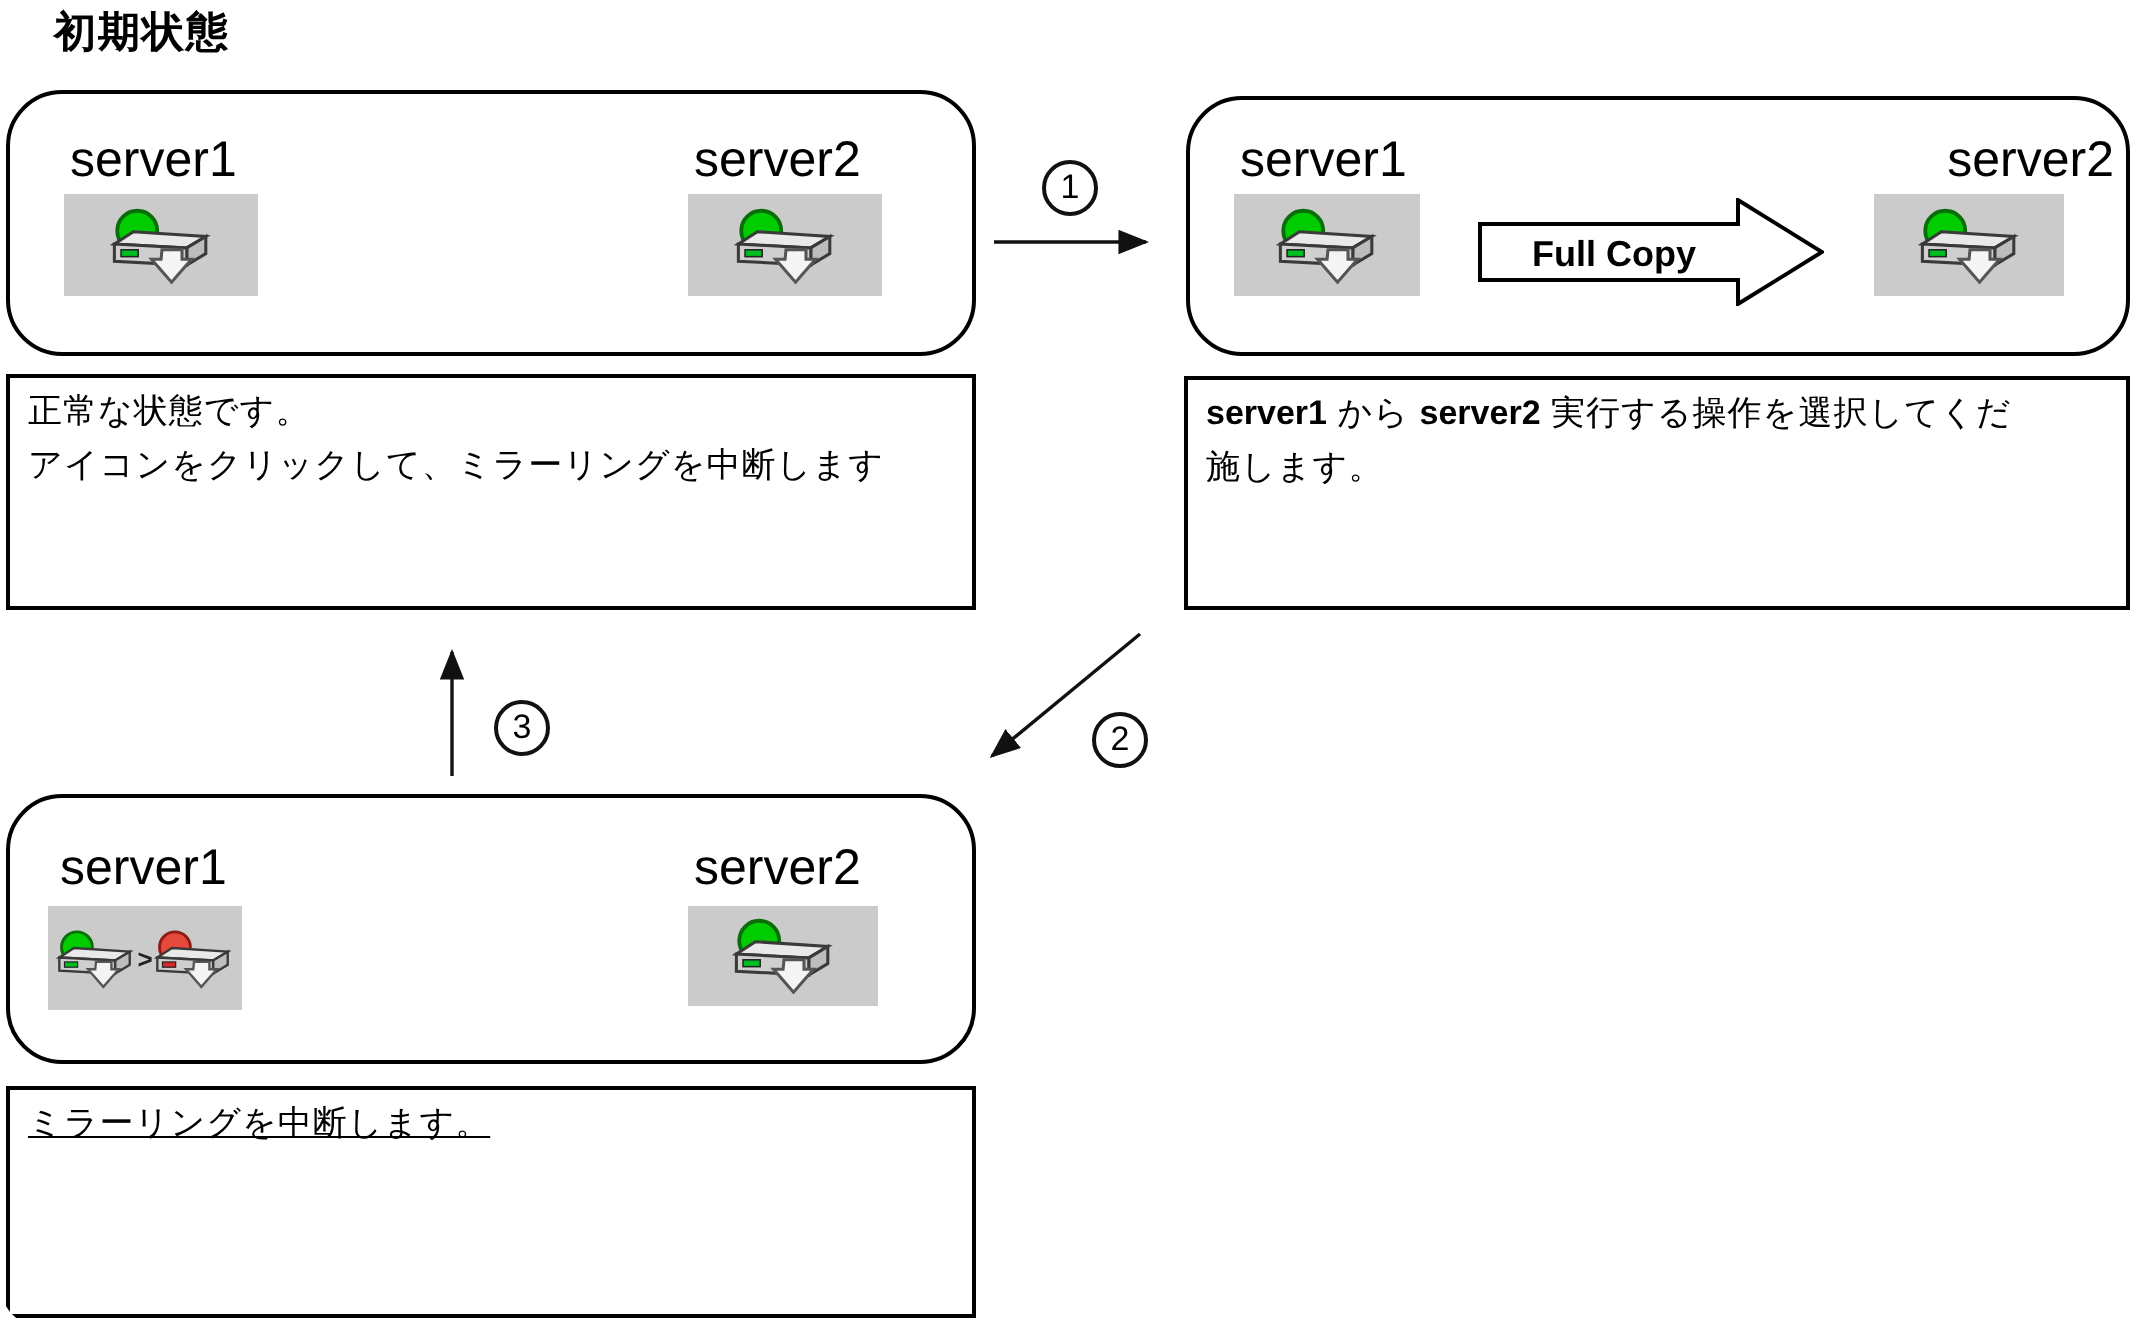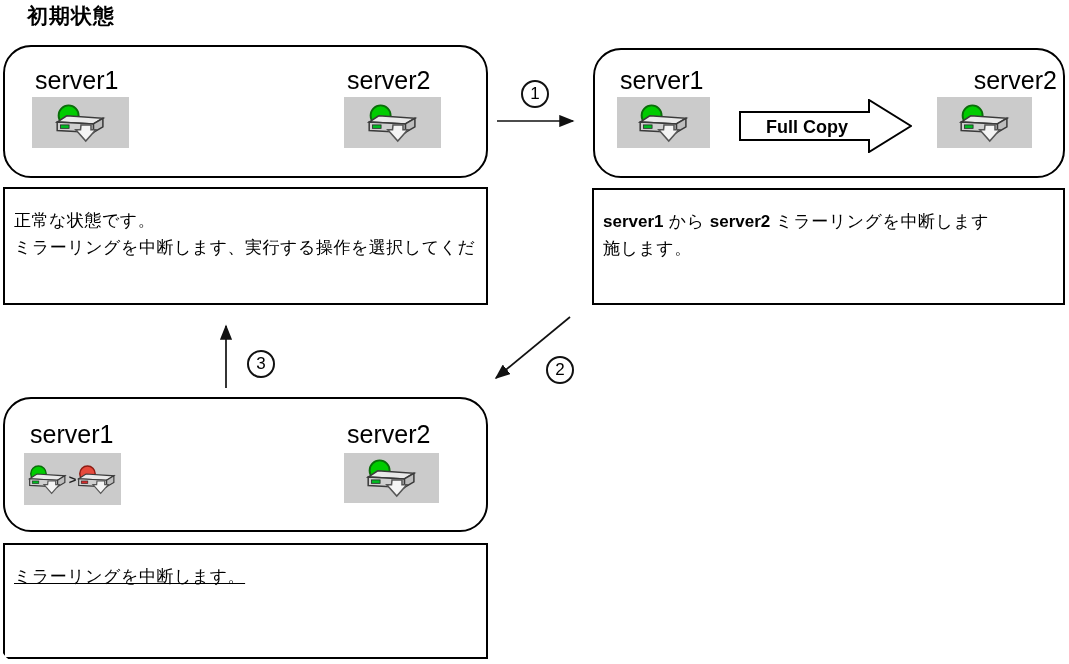--- a/index.html
+++ b/index.html
@@ -13,21 +13,21 @@
     position:absolute; left:27px; top:2px; font-size:21px; font-weight:bold;
     letter-spacing:1px;
   }
   .rbox {
     position:absolute; border:2.5px solid #000; border-radius:28px;
     background:#fff; box-sizing:border-box;
   }
   .note {
     position:absolute; border:2px solid #000; background:#fff;
     box-sizing:border-box; font-size:17px; line-height:27px;
-    padding:18px 9px; letter-spacing:0.5px;
+    padding:3px 9px; letter-spacing:0.5px;
   }
   .srv { position:absolute; font-size:25px; line-height:27px; }
   .panel {
     position:absolute; width:97px; height:51px; background:#cbcbcb;
     display:flex; align-items:center; justify-content:center;
   }
   .panel.dual { width:97px; height:52px; gap:0px; }
   .gtsep { font-size:13px; font-weight:bold; color:#222; margin:0 -1px; }
   .circ {
     position:absolute; width:24px; height:24px; border:2px solid #111;
@@ -75,21 +75,21 @@
         <polygon points="43,22 53,16 53,25 43,31" fill="#bdbdbd" stroke="#3a3a3a" stroke-width="1.6"></polygon>
         <polygon points="5,20 43,22 43,31 5,29" fill="#cfcfcf" stroke="#3a3a3a" stroke-width="1.6"></polygon>
         <rect x="8.5" y="23" width="9" height="3.6" stroke="#222" stroke-width="0.8" fill="#00bb22"></rect>
         <polygon points="30,23 40.5,23 40.5,28 45.5,28 35,40 24.5,28 29.5,28" fill="#f4f4f4" stroke="#555" stroke-width="1.6"></polygon>
       </svg>
     </div>
   </div>
 
   <div class="note" style="left:3px; top:187px; width:485px; height:118px;">
     <div>正常な状態です。</div>
-    <div>ミラーリングを中断します、実行する操作を選択してくだ</div>
+    <div>アイコンをクリックして、ミラーリングを中断します</div>
   </div>
 
   <div class="circ" style="left:521px; top:80px;">
     <span>1</span>
   </div>
   <svg class="arrow-svg" style="left:497px; top:112px;" width="86" height="18">
     <line x1="0" y1="9" x2="76" y2="9" stroke="#111" stroke-width="1.7" marker-end="url(#arr)"></line>
   </svg>
 
   <div class="rbox" style="left:593px; top:48px; width:472px; height:130px;">
@@ -118,21 +118,21 @@
         <polygon points="5,20 15,13.5 53,16 43,22" fill="#e9e9e9" stroke="#3a3a3a" stroke-width="1.6"></polygon>
         <polygon points="43,22 53,16 53,25 43,31" fill="#bdbdbd" stroke="#3a3a3a" stroke-width="1.6"></polygon>
         <polygon points="5,20 43,22 43,31 5,29" fill="#cfcfcf" stroke="#3a3a3a" stroke-width="1.6"></polygon>
         <rect x="8.5" y="23" width="9" height="3.6" stroke="#222" stroke-width="0.8" fill="#00bb22"></rect>
         <polygon points="30,23 40.5,23 40.5,28 45.5,28 35,40 24.5,28 29.5,28" fill="#f4f4f4" stroke="#555" stroke-width="1.6"></polygon>
       </svg>
     </div>
   </div>
 
   <div class="note" style="left:592px; top:188px; width:473px; height:117px;">
-    <div><span class="b">server1</span><span> から </span><span class="b">server2</span><span> ミラーリングを中断します</span></div>
+    <div><span class="b">server1</span><span> から </span><span class="b">server2</span><span> 実行する操作を選択してくだ</span></div>
     <div>施します。</div>
   </div>
 
   <svg class="arrow-svg" style="left:488px; top:314px;" width="90" height="72">
     <line x1="82" y1="3" x2="8" y2="64" stroke="#111" stroke-width="1.7" marker-end="url(#arr)"></line>
   </svg>
   <div class="circ" style="left:546px; top:356px;">
     <span>2</span>
   </div>
 

